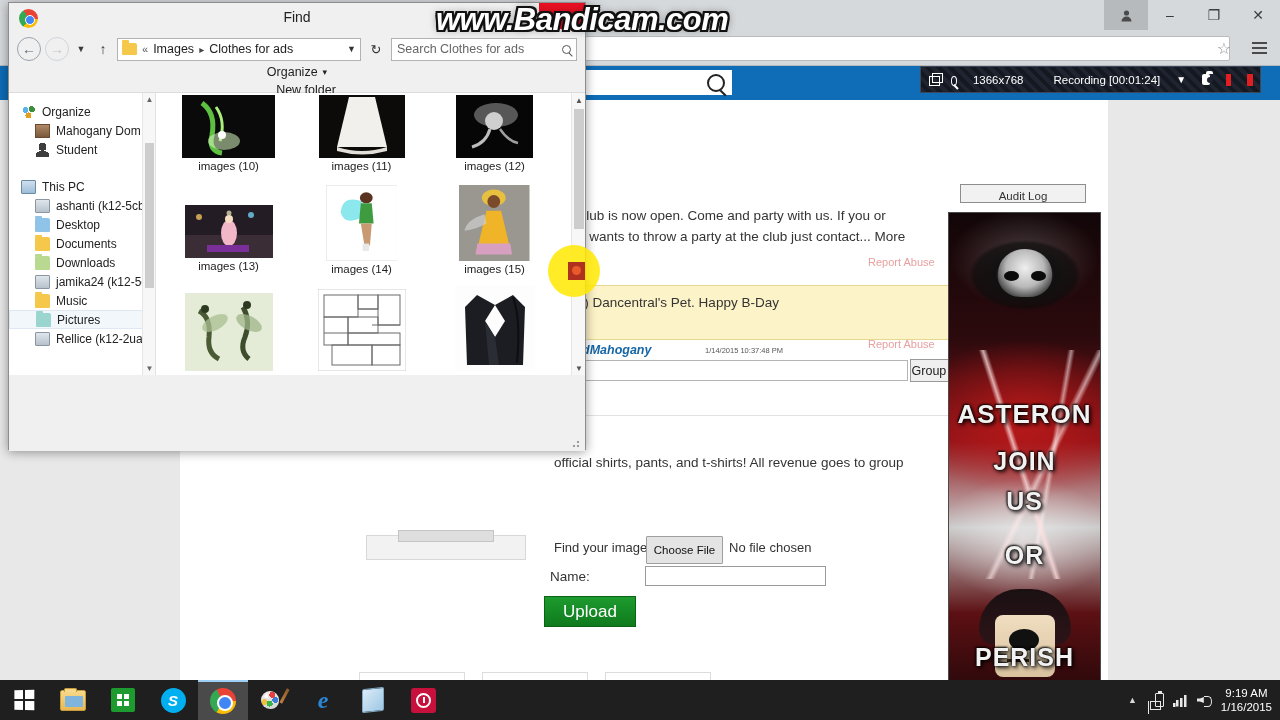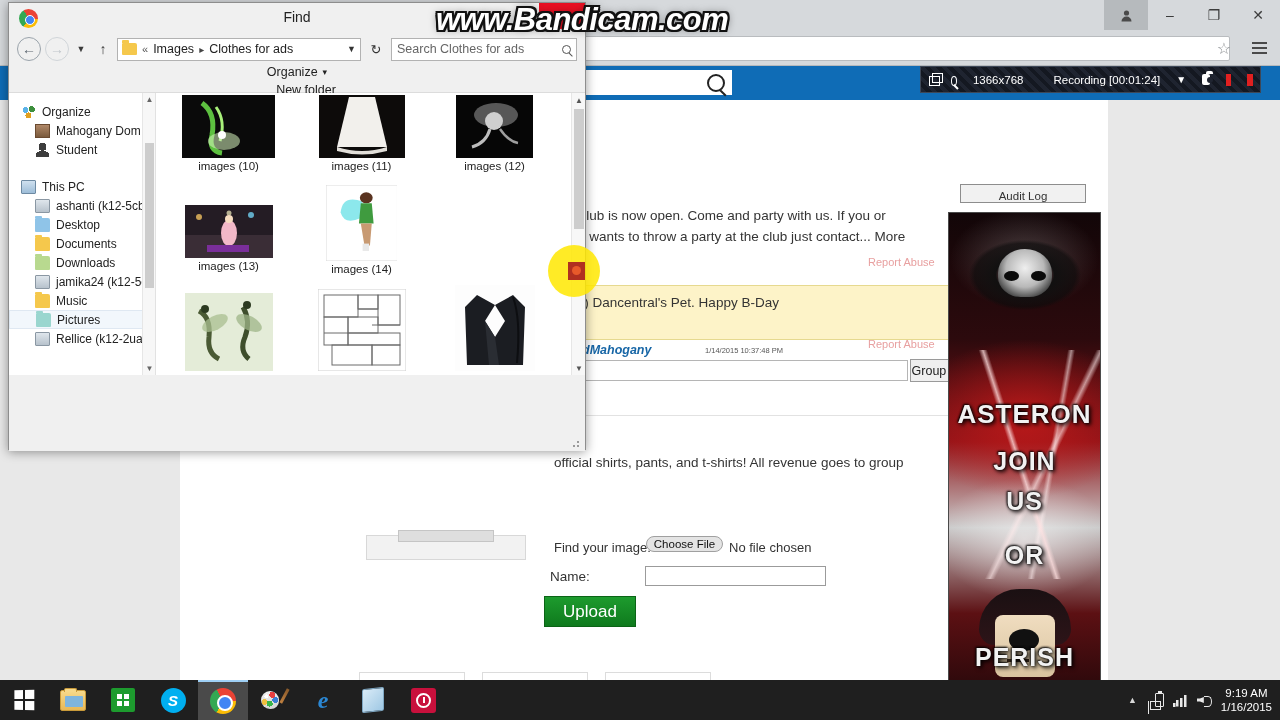--- a/index.html
+++ b/index.html
@@ -132,22 +132,22 @@
   #hr-1{ position:absolute; left:374px; top:315px; width:545px; height:1px; background:#e2e2e2; }
   #store-desc{
     position:absolute; left:374px; top:355px; font-size:13.5px; color:#343434; white-space:nowrap;
   }
 
   
   #upload-row{
     position:absolute; left:374px; top:440px; font-size:13px; color:#333; white-space:nowrap;
   }
   #choose-file-btn{
-    position:absolute; left:466px; top:436px; width:77px; height:16px;
-    background:#e4e4e4; border:1px solid #a0a0a0; border-radius:8px;
+    position:absolute; left:466px; top:436px; width:77px; height:28px;
+    background:#e4e4e4; border:1px solid #a0a0a0; border-radius:1px;
     font-size:11.5px; color:#111; display:flex; align-items:center; justify-content:center;
   }
   #no-file{
     position:absolute; left:549px; top:440px; font-size:13px; color:#333; white-space:nowrap;
   }
   #name-label{
     position:absolute; left:370px; top:469px; font-size:13.5px; color:#333;
   }
   #name-input{
     position:absolute; left:465px; top:466px; width:181px; height:20px;
@@ -978,20 +978,31 @@
             <rect width="78" height="83" fill="#fff" stroke="#d8d8d8"></rect>
             <path d="M40 18 Q18 10 16 30 Q20 44 38 36 Z" fill="#7fe6ea" opacity=".9"></path>
             <ellipse cx="44" cy="14" rx="7" ry="6" fill="#5a3420"></ellipse>
             <path d="M38 20 L50 20 L52 42 L36 42 Z" fill="#3f9b3f"></path>
             <path d="M38 42 L50 42 L48 66 L42 66 Z" fill="#c89a72"></path>
             <rect x="40" y="64" width="7" height="8" fill="#e8e8e8"></rect>
           </svg>
           <span class="file-label">images (14)</span>
         </div>
 
+        <div class="file-cell" style="left:272px; top:92px;">
+          <svg class="thumb" width="77" height="83" viewBox="0 0 77 83" aria-hidden="true">
+            <rect width="77" height="83" fill="#9a9690"></rect>
+            <ellipse cx="38" cy="14" rx="13" ry="9" fill="#e8c040"></ellipse>
+            <circle cx="38" cy="18" r="7" fill="#7a4a2a"></circle>
+            <path d="M30 28 L46 28 L56 70 L20 70 Z" fill="#f0b428"></path>
+            <path d="M20 64 L56 64 L58 76 L18 76 Z" fill="#d8a0c0"></path>
+            <path d="M28 32 Q8 38 6 50 Q20 48 30 42 Z" fill="#cfcfcf" opacity=".7"></path>
+          </svg>
+          <span class="file-label">images (15)</span>
+        </div>
 
         <div class="file-cell" style="left:6px; top:200px;">
           <svg class="thumb" width="88" height="78" viewBox="0 0 88 78" aria-hidden="true">
             <rect width="88" height="78" fill="#e4ecd8"></rect>
             <path d="M14 18 Q26 24 24 44 Q22 60 34 66" stroke="#4a5a34" stroke-width="5" fill="none"></path>
             <path d="M58 14 Q66 28 60 44 Q54 58 64 66" stroke="#3e4e2c" stroke-width="5" fill="none"></path>
             <ellipse cx="30" cy="30" rx="14" ry="7" fill="#aabf90" opacity=".75" transform="rotate(-28 30 30)"></ellipse>
             <ellipse cx="64" cy="30" rx="14" ry="7" fill="#9fb688" opacity=".75" transform="rotate(28 64 30)"></ellipse>
             <circle cx="20" cy="16" r="4" fill="#2c3a20"></circle>
             <circle cx="62" cy="12" r="4" fill="#2c3a20"></circle>

